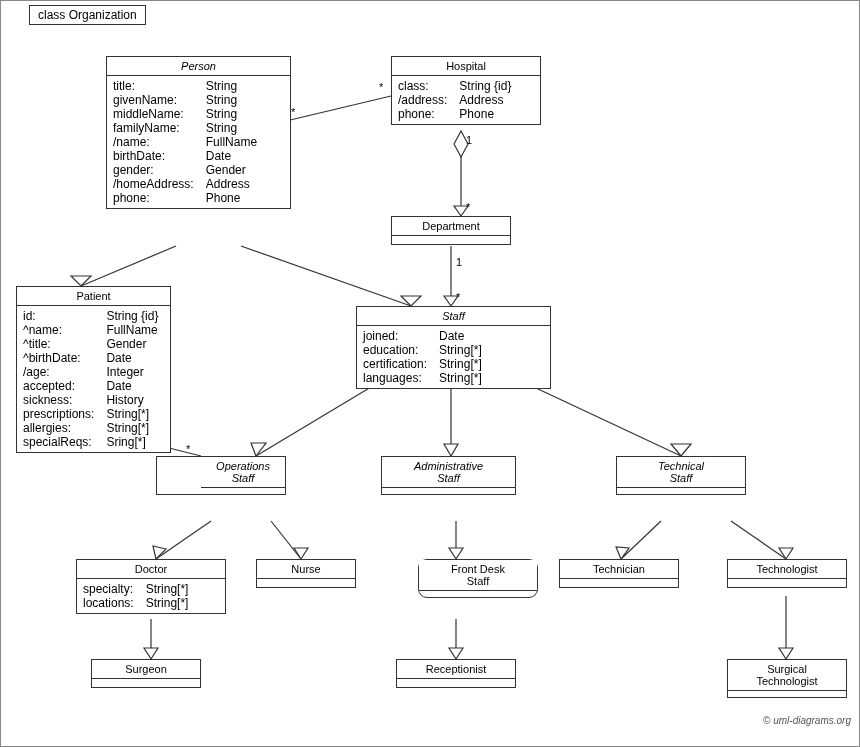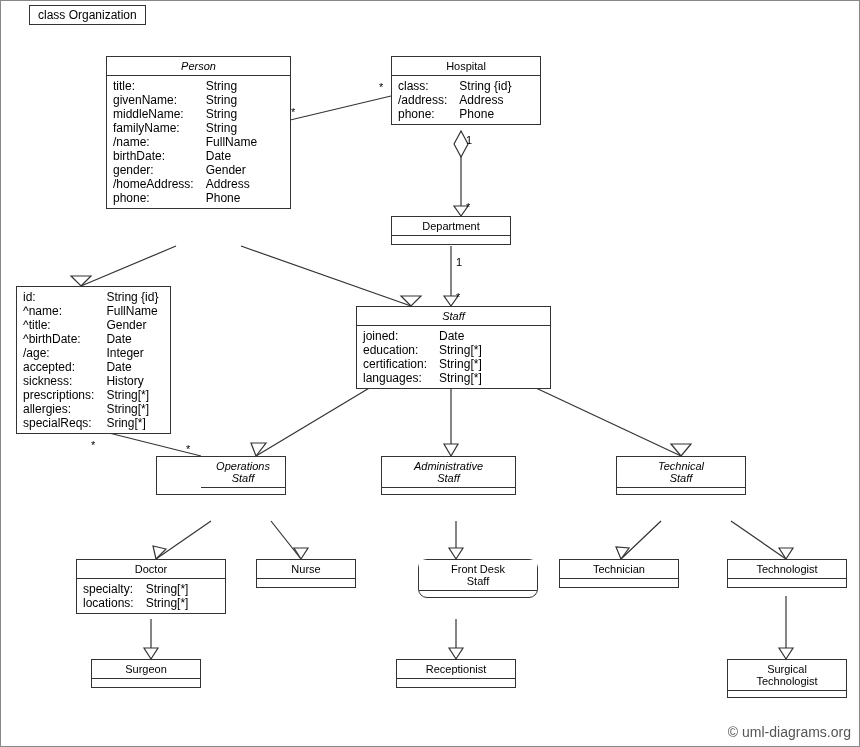--- a/index.html
+++ b/index.html
@@ -59,24 +59,25 @@
     
     .connector-svg {
       position: absolute;
       top: 0; left: 0;
       width: 860px;
       height: 747px;
       pointer-events: none;
     }
     .copyright {
       position: absolute;
-      bottom: 6px;
+      bottom: 20px;
       right: 8px;
-      font-size: 14px;
+      font-size: 10px;
       color: #555;
+      font-style: italic;
     }
   </style>
 </head>
 <body>
 
 <div class="diagram-container">
 
   <div class="title-box">class Organization</div>
 
   <svg class="connector-svg">
@@ -204,20 +205,21 @@
         <tr>
               <td>phone:</td>
               <td>Phone</td>
             </tr>
       </tbody>
         </table>
     </div>
   </div>
 
   <div class="uml-class" style="left:15px; top:285px; width:155px;">
+    <div class="class-header">Patient</div>
     <div class="class-body">
       <table>
         <tbody>
             <tr>
               <td>id:</td>
               <td>String {id}</td>
             </tr>
         <tr>
               <td>^name:</td>
               <td>FullName</td>

